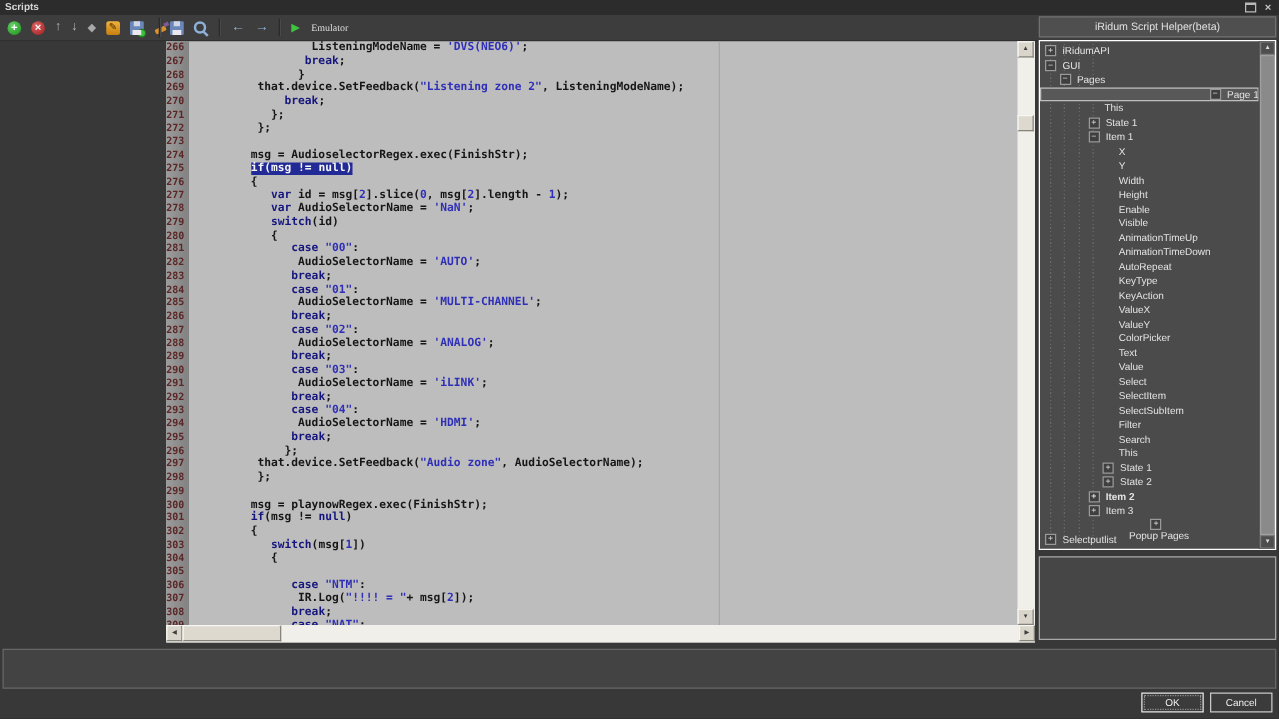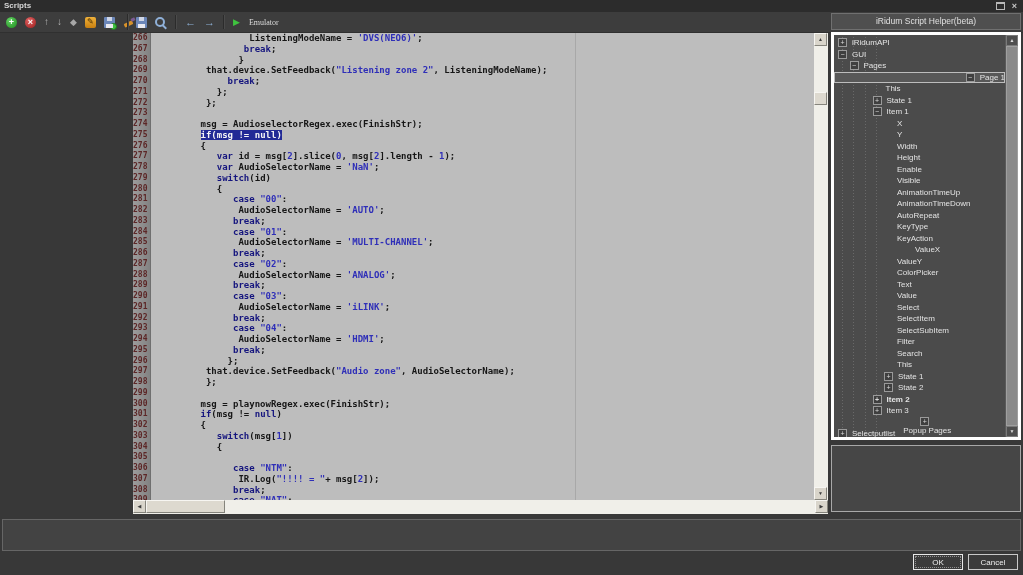--- a/index.html
+++ b/index.html
@@ -62,21 +62,21 @@
   .sbtn{width:13px;height:13px;background:#d9d5cb;border:1px solid;border-color:#f7f6f2 #85847c #85847c #f7f6f2;box-sizing:border-box;display:flex;align-items:center;justify-content:center;font-size:5px;color:#3d3d3d;line-height:1;position:absolute;}
   .vscroll .up{top:0;left:0;}
   .vscroll .down{bottom:0;left:0;}
   .hscroll .left{left:0;top:0;}
   .hscroll .right{right:0;top:0;}
   .vthumb{position:absolute;left:0;top:59px;width:13px;height:13px;background:#ddd9cf;border:1px solid;border-color:#f7f6f2 #85847c #85847c #f7f6f2;box-sizing:border-box;}
   .hthumb{position:absolute;left:13px;top:0;width:79px;height:13px;background:#ddd9cf;border:1px solid;border-color:#f7f6f2 #85847c #85847c #f7f6f2;box-sizing:border-box;}
 
   
   .helper-title{position:absolute;left:831px;top:13px;width:190px;height:17px;background:#4f4f4f;border:1px solid #707070;box-sizing:border-box;color:#e0e0e0;font-size:8.5px;text-align:center;line-height:15px;}
-  .helper-tree{position:absolute;left:831px;top:32px;width:190px;height:408px;background:#4b4b4b;border:3px solid #ffffff;box-sizing:border-box;overflow:hidden;}
+  .helper-tree{position:absolute;left:831px;top:32px;width:190px;height:408px;background:#4b4b4b;border:1px solid #ffffff;box-sizing:border-box;overflow:hidden;}
   .tree-items{position:absolute;left:0;top:2px;right:13px;bottom:0;z-index:2;}
   .trow{height:11.5px;color:#e3e3e3;font-size:8px;display:flex;align-items:center;white-space:nowrap;box-sizing:border-box;}
   .toggle{width:7px;height:7px;border:1px solid #9a9a9a;background:#3f3f3f;color:#dcdcdc;font-size:7px;display:flex;align-items:center;justify-content:center;margin-right:5px;flex:none;line-height:1;}
   .selrow{background:#585858;outline:1px solid #bdbdbd;outline-offset:-1px;}
   .guide{position:absolute;top:2px;bottom:2px;width:1px;opacity:.35;background-image:repeating-linear-gradient(to bottom,#a0a0a0 0 1px,transparent 1px 3px);z-index:1;}
   .tree-scroll{position:absolute;right:0;top:0;width:13px;height:100%;background:#3a3a3a;border-left:1px solid #5a5a5a;box-sizing:border-box;z-index:3;}
   .tsb{position:absolute;left:0;width:12px;height:11px;background:#4e4e4e;border:1px solid #7a7a7a;box-sizing:border-box;color:#ddd;font-size:5px;display:flex;align-items:center;justify-content:center;line-height:1;}
   .tsb.up{top:0;}
   .tsb.down{bottom:0;}
   .tthumb{position:absolute;left:0;top:11px;bottom:11px;width:12px;background:#8a8a8a;border:1px solid #9f9f9f;box-sizing:border-box;}
@@ -256,21 +256,21 @@
         </div>
         <div class="trow" style="padding-left: 63px;">
           <span>AutoRepeat</span>
         </div>
         <div class="trow" style="padding-left: 63px;">
           <span>KeyType</span>
         </div>
         <div class="trow" style="padding-left: 63px;">
           <span>KeyAction</span>
         </div>
-        <div class="trow" style="padding-left: 81px;">
+        <div class="trow" style="padding-left: 63px;">
           <span>ValueX</span>
         </div>
         <div class="trow" style="padding-left: 63px;">
           <span>ValueY</span>
         </div>
         <div class="trow" style="padding-left: 63px;">
           <span>ColorPicker</span>
         </div>
         <div class="trow" style="padding-left: 63px;">
           <span>Text</span>

